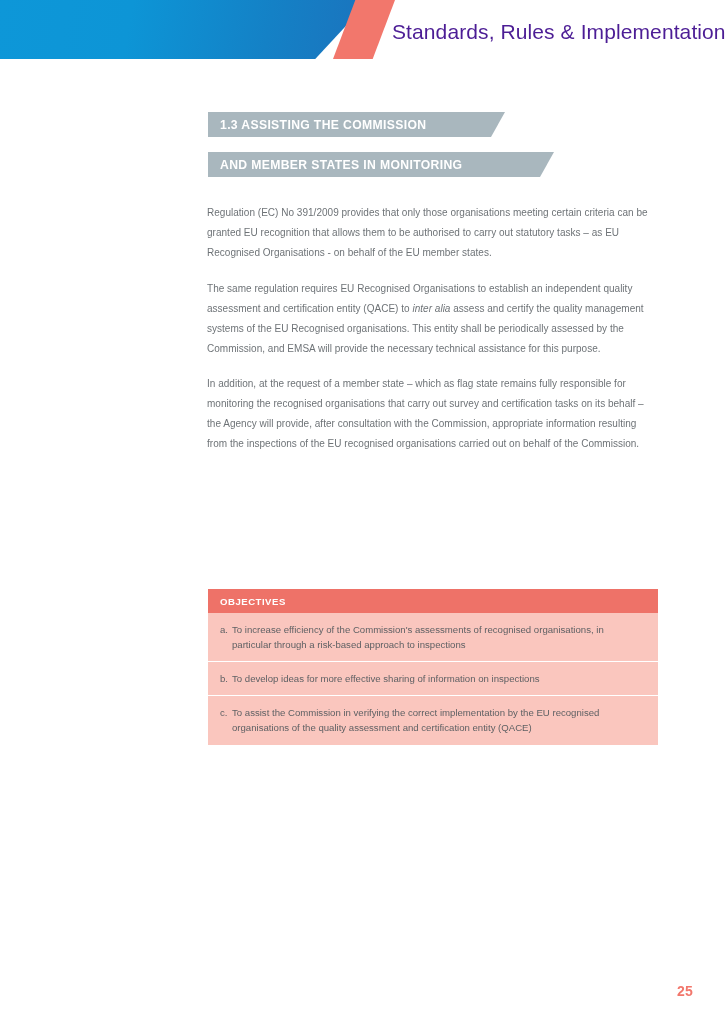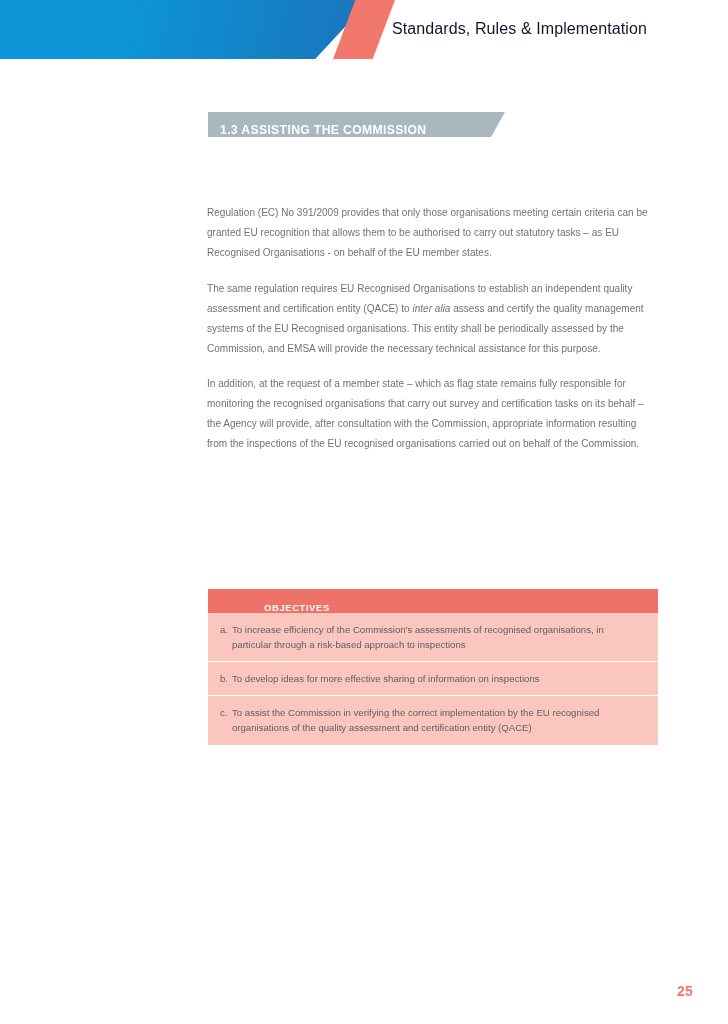--- a/index.html
+++ b/index.html
@@ -39,41 +39,41 @@
     width: 62px;
     height: 59px;
     background: #f2776c;
     -webkit-clip-path: polygon(36% 0, 100% 0, 64% 100%, 0 100%);
     clip-path: polygon(36% 0, 100% 0, 64% 100%, 0 100%);
   }
   .header-title {
     position: absolute;
     left: 392px;
     top: 20px;
-    font-size: 16px;
-    color: #0f172a;
+    font-size: 21px;
+    color: #4c1d95;
     letter-spacing: 0.1px;
     white-space: nowrap;
   }
 
   
   .heading-block {
     position: absolute;
     left: 208px;
     top: 112px;
   }
   .banner {
     position: relative;
     height: 25px;
     margin-bottom: 15px;
     background: #a9b7be;
     -webkit-clip-path: polygon(0 0, 100% 0, calc(100% - 14px) 100%, 0 100%);
     clip-path: polygon(0 0, 100% 0, calc(100% - 14px) 100%, 0 100%);
     display: flex;
-    align-items: flex-end;
+    align-items: center;
   }
   .banner-text {
     color: #ffffff;
     font-weight: bold;
     font-size: 12.2px;
     letter-spacing: 0.35px;
     padding-left: 12px;
     padding-right: 22px;
     white-space: nowrap;
   }
@@ -102,22 +102,21 @@
   .objectives {
     position: absolute;
     left: 208px;
     top: 589px;
     width: 450px;
   }
   .objectives-header {
     background: #ee7268;
     height: 24px;
     display: flex;
-    align-items: flex-end;
-    padding-left: 44px;
+    align-items: center;
   }
   .objectives-header-text {
     color: #ffffff;
     font-weight: bold;
     font-size: 9.6px;
     letter-spacing: 0.5px;
     padding-left: 12px;
   }
   .objectives-body {
     background: #ffffff;
@@ -158,20 +157,23 @@
 
 <div class="header">
   <div class="header-blue"></div>
   <div class="header-stripe"></div>
   <div class="header-title">Standards, Rules &amp; Implementation</div>
 </div>
 
 <div class="heading-block">
   <div class="banner banner-1">
     <span class="banner-text">1.3  ASSISTING THE COMMISSION</span>
+  </div>
+  <div class="banner banner-2">
+    <span class="banner-text">AND MEMBER STATES IN MONITORING</span>
   </div>
 </div>
 
 <div class="content">
   <p class="para">Regulation (EC) No 391/2009 provides that only those organisations meeting certain criteria can be granted EU recognition that allows them to be authorised to carry out statutory tasks – as EU Recognised Organisations - on behalf of the EU member states.</p>
   <p class="para"><span>The same regulation requires EU Recognised Organisations to establish an independent quality assessment and certification entity (QACE) to </span><em>inter alia</em><span> assess and certify the quality management systems of the EU Recognised organisations. This entity shall be periodically assessed by the Commission, and EMSA will provide the necessary technical assistance for this purpose.</span></p>
   <p class="para">In addition, at the request of a member state – which as flag state remains fully responsible for monitoring the recognised organisations that carry out survey and certification tasks on its behalf – the Agency will provide, after consultation with the Commission, appropriate information resulting from the inspections of the EU recognised organisations carried out on behalf of the Commission.</p>
 </div>
 
 <div class="objectives">

